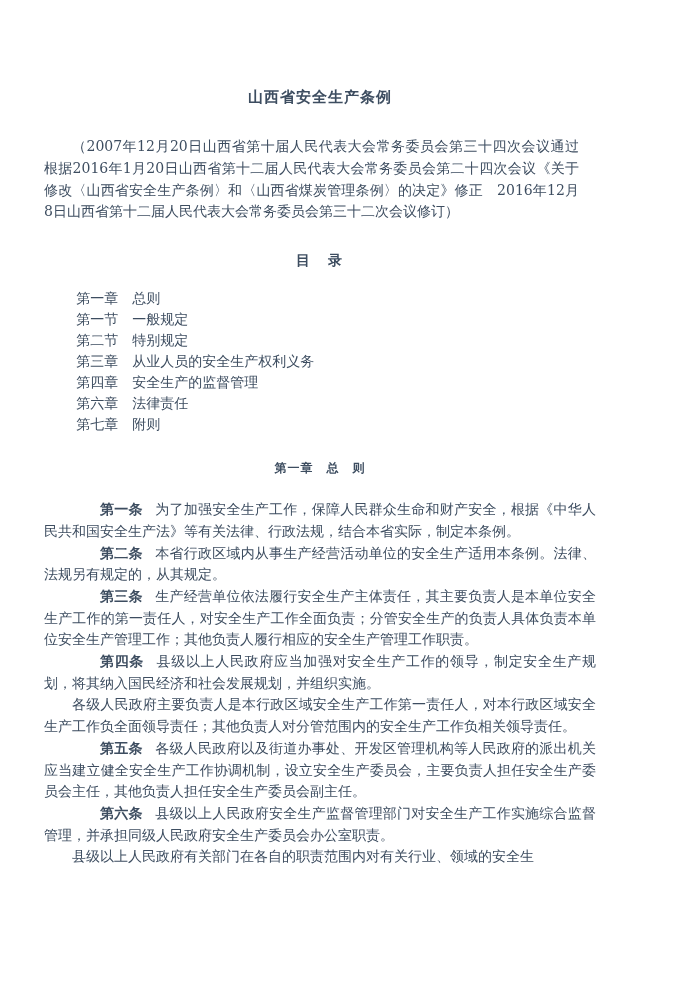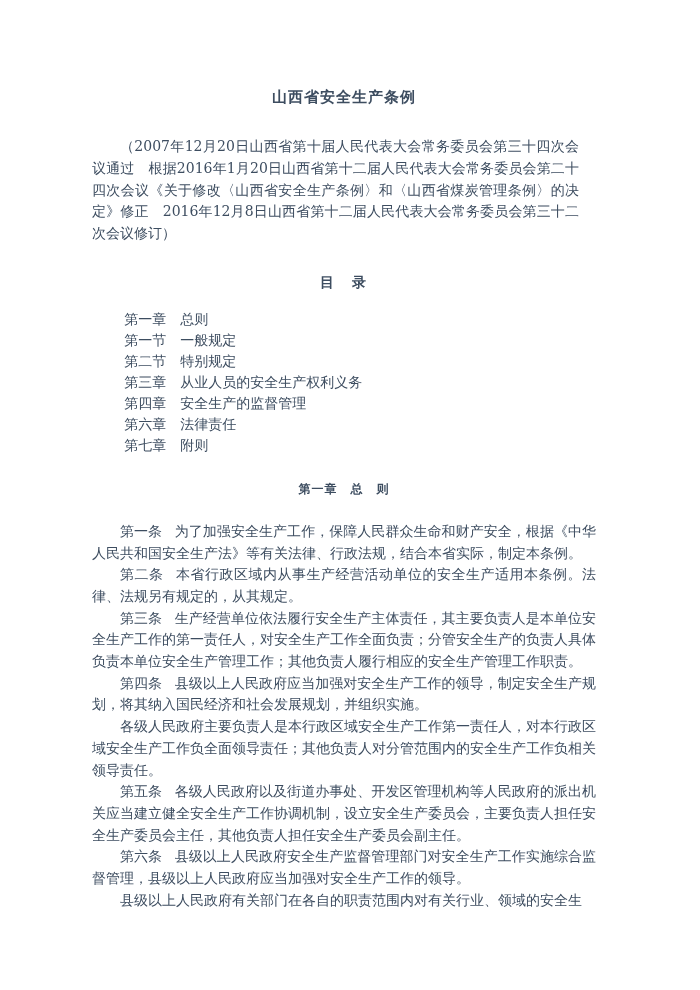--- a/index.html
+++ b/index.html
@@ -7,21 +7,21 @@
     padding: 0;
     background: #ffffff;
   }
   .page {
     position: relative;
     width: 700px;
     height: 990px;
     box-sizing: border-box;
     margin: 0 auto;
     background: #ffffff;
-    padding: 86px 104px 40px 92px;
+    padding: 86px 104px 40px 44px;
     font-family: "DejaVu Serif", "Liberation Serif", serif;
     font-size: 14px;
     line-height: 1.55;
     color: #3d4d60;
     overflow: hidden;
   }
   .doc-title {
     text-align: center;
     font-weight: bold;
     font-size: 15px;
@@ -53,22 +53,23 @@
     font-size: 12px;
     margin: 24px 0 22px 0;
     letter-spacing: 1px;
   }
   .article {
     margin: 0;
     text-indent: 2em;
     text-align: justify;
   }
   .lead {
-    font-weight: normal;
+    font-weight: bold;
     margin-right: 0.9em;
+    margin-left: 28px;
   }
   .lead:empty {
     display: none;
     margin: 0;
   }
 </style>
 </head>
 <body>
 
 <div class="page">
@@ -109,20 +110,20 @@
 
   <p class="article">
     <span>各级人民政府主要负责人是本行政区域安全生产工作第一责任人，对本行政区域安全生产工作负全面领导责任；其他负责人对分管范围内的安全生产工作负相关领导责任。</span>
   </p>
 
   <p class="article">
     <span class="lead">第五条</span><span>各级人民政府以及街道办事处、开发区管理机构等人民政府的派出机关应当建立健全安全生产工作协调机制，设立安全生产委员会，主要负责人担任安全生产委员会主任，其他负责人担任安全生产委员会副主任。</span>
   </p>
 
   <p class="article">
-    <span class="lead">第六条</span><span>县级以上人民政府安全生产监督管理部门对安全生产工作实施综合监督管理，县级以上人民政府应当加强对安全生产工作的领导。</span>
+    <span class="lead">第六条</span><span>县级以上人民政府安全生产监督管理部门对安全生产工作实施综合监督管理，并承担同级人民政府安全生产委员会办公室职责。</span>
   </p>
 
   <p class="article">
     <span>县级以上人民政府有关部门在各自的职责范围内对有关行业、领域的安全生</span>
   </p>
 
 </div>
 
 </body></html>

